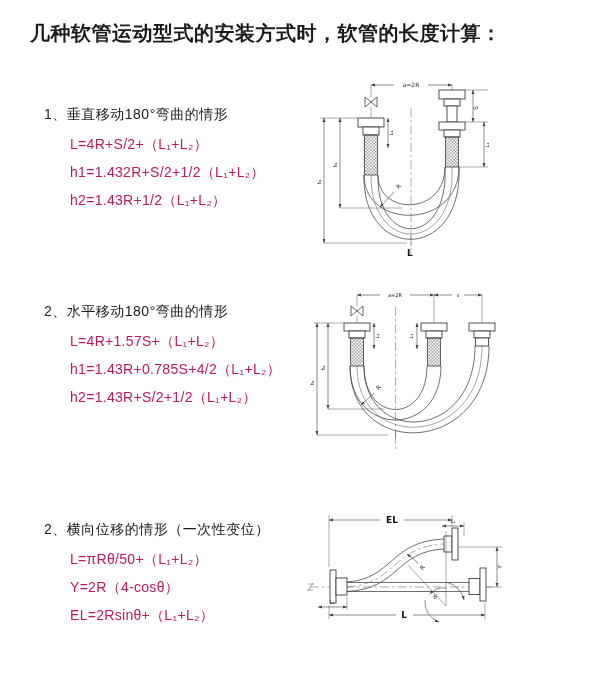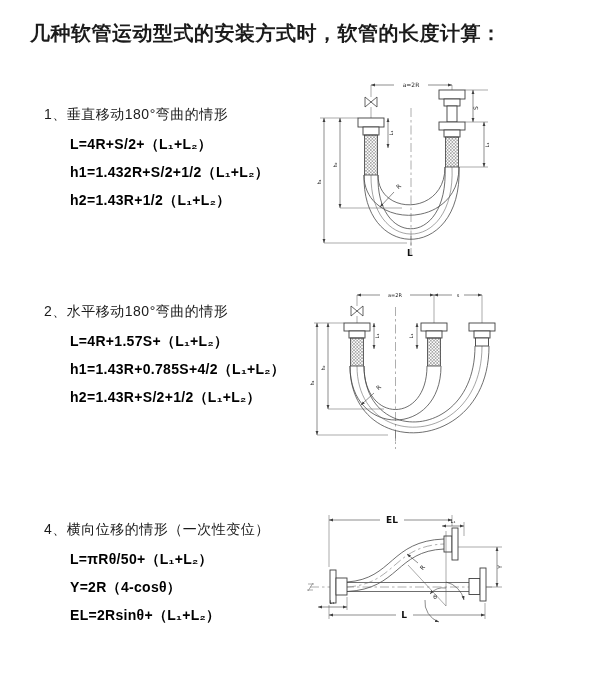--- a/index.html
+++ b/index.html
@@ -11,22 +11,22 @@
   .doc-title{
     position:absolute;left:30px;top:20px;
     font-size:20px;font-weight:700;letter-spacing:.5px;white-space:nowrap;font-family:Liberation Serif, serif;
   }
   .section{position:absolute;left:44px;width:270px;}
   .sec-heading{
     position:absolute;left:0;top:0;font-size:14px;font-weight:400;
     letter-spacing:.5px;white-space:nowrap;
   }
   .formula{
-    position:absolute;left:26px;font-size:14px;font-weight:700;
-    letter-spacing:.3px;white-space:nowrap;color:#000000;
+    position:absolute;left:26px;font-size:14px;font-weight:400;
+    letter-spacing:.3px;white-space:nowrap;color:#be185d;
   }
   .f1{top:30px;} .f2{top:58px;} .f3{top:86px;}
   svg{position:absolute;overflow:visible;}
   .obj{stroke:#3f3f3f;stroke-width:.9;fill:#fff;}
   .hose{stroke:#4a4a4a;stroke-width:.8;fill:none;}
   .hosethin{stroke:#5a5a5a;stroke-width:.55;fill:none;}
   .dim{stroke:#3f3f3f;stroke-width:.6;fill:none;}
   .ext{stroke:#555;stroke-width:.5;fill:none;}
   .cl{stroke:#6b6b6b;stroke-width:.55;fill:none;stroke-dasharray:9 3 2.5 3;}
   .lbl{fill:#222;font-family:"DejaVu Sans",sans-serif;font-size:6px;}
@@ -47,21 +47,21 @@
 </div>
 
 <div class="section" style="top:303px;height:110px;">
   <div class="sec-heading">2、水平移动180°弯曲的情形</div>
   <div class="formula f1">L=4R+1.57S+（L₁+L₂）</div>
   <div class="formula f2">h1=1.43R+0.785S+4/2（L₁+L₂）</div>
   <div class="formula f3">h2=1.43R+S/2+1/2（L₁+L₂）</div>
 </div>
 
 <div class="section" style="top:521px;height:110px;">
-  <div class="sec-heading">4、横向位移的情形（一次性变位）</div>
+  <div class="sec-heading">2、横向位移的情形（一次性变位）</div>
   <div class="formula f1">L=πRθ/50+（L₁+L₂）</div>
   <div class="formula f2">Y=2R（4-cosθ）</div>
   <div class="formula f3">EL=2Rsinθ+（L₁+L₂）</div>
 </div>
 
 <svg style="left:310px;top:70px;" width="272" height="188" viewBox="0 0 272 188">
   <defs>
     <marker id="arr" viewBox="0 0 10 10" refX="9" refY="5" markerWidth="7.5" markerHeight="7.5" orient="auto-start-reverse">
       <path d="M0 1.8 L9 5 L0 8.2 z" fill="#3f3f3f"></path>
     </marker>

